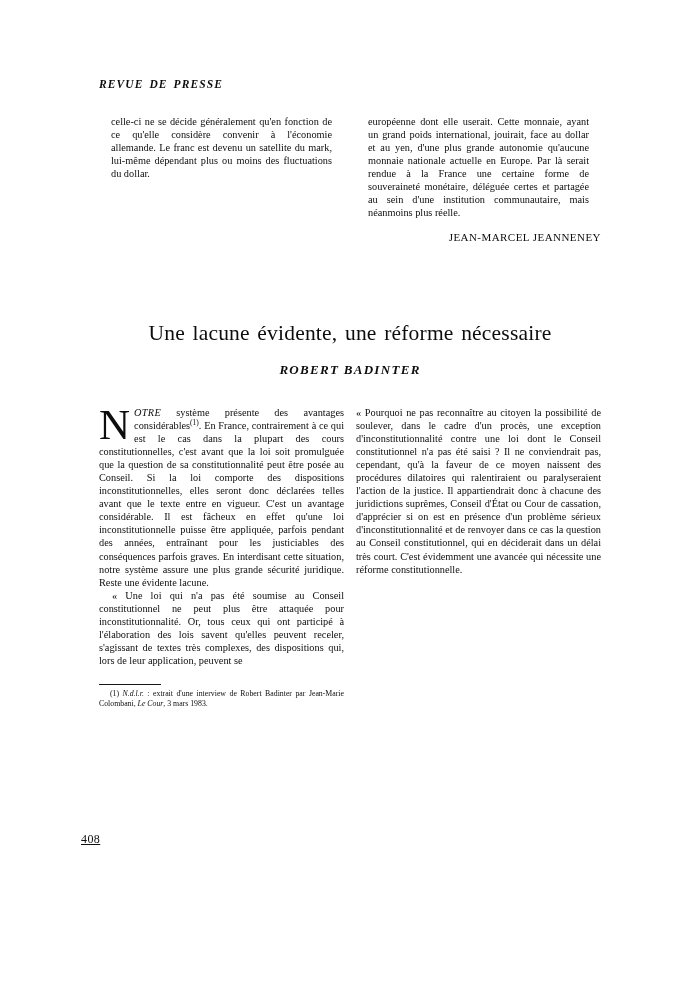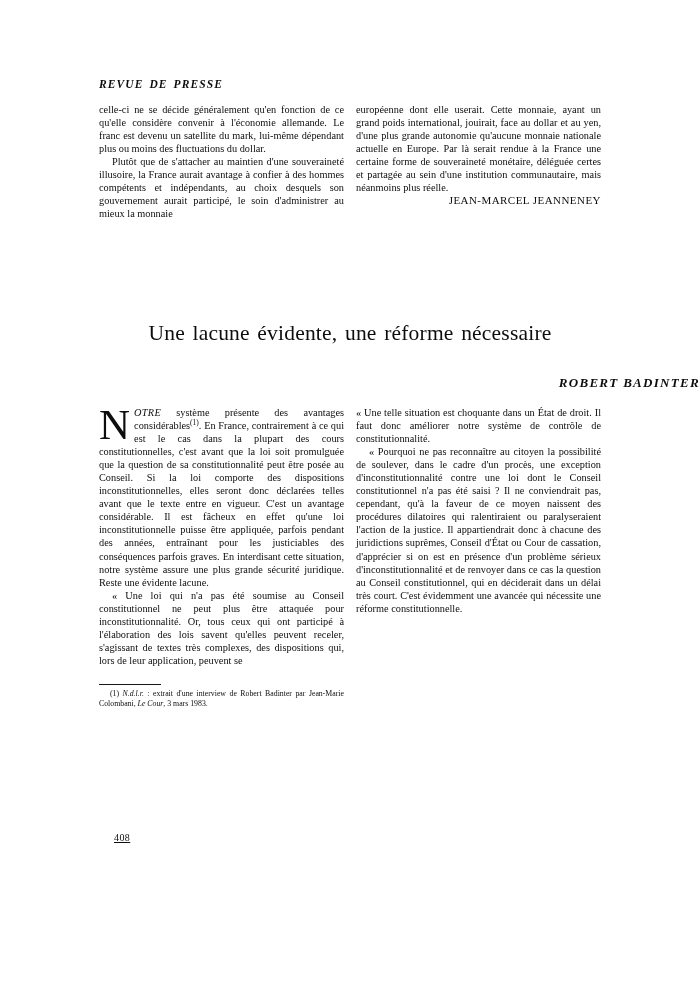--- a/index.html
+++ b/index.html
@@ -42,21 +42,21 @@
     left: 99px;
     top: 103px;
     width: 502px;
     display: flex;
     gap: 12px;
   }
   .press-col {
     width: 245px;
   }
   .press-col p {
-    margin: 0;
+    margin: 12px;
     font-size: 10.3px;
     line-height: 13.05px;
     text-align: justify;
     text-justify: inter-word;
     hyphens: manual;
   }
   .press-col p + p {
     text-indent: 13px;
   }
 
@@ -79,26 +79,25 @@
     font-size: 21.5px;
     font-weight: normal;
     letter-spacing: 0.2px;
     word-spacing: 2px;
   }
   .article-author {
     position: absolute;
     left: 0;
     top: 362px;
     width: 700px;
-    text-align: right;
+    text-align: center;
     font-size: 13px;
     font-style: italic;
     font-weight: bold;
     letter-spacing: 1.3px;
-    margin-top: 13px;
   }
 
   
   .article-block {
     position: absolute;
     left: 99px;
     top: 406px;
     width: 502px;
     display: flex;
     gap: 12px;
@@ -152,39 +151,38 @@
     width: 62px;
     border-top: 0.9px solid #161616;
     margin-bottom: 4px;
   }
   .footnote .fn-text { text-indent: 11px; display: block; }
   .footnote i { }
 
   
   .folio {
     position: absolute;
-    left: 114px;
+    left: 81px;
     top: 832px;
-    font-size: 10px;
+    font-size: 12px;
     letter-spacing: 0.4px;
     text-decoration: underline;
   }
 </style>
 </head>
 <body>
 
 <div class="page">
 
   <div class="running-head">REVUE DE PRESSE</div>
 
   <div class="press-block">
 
     <div class="press-col">
       <p>celle-ci ne se décide généralement qu'en fonction de ce qu'elle considère convenir à l'économie allemande. Le franc est devenu un satellite du mark, lui-même dépendant plus ou moins des fluctuations du dollar.</p>
-      <p>Plutôt que de s'attacher au maintien d'une souveraineté illusoire, la France aurait avantage à confier à des hommes compétents et indépendants, au choix desquels son gouvernement aurait participé, le soin d'administrer au mieux la monnaie</p>
     </div>
 
     <div class="press-col">
       <p>européenne dont elle userait. Cette monnaie, ayant un grand poids international, jouirait, face au dollar et au yen, d'une plus grande autonomie qu'aucune monnaie nationale actuelle en Europe. Par là serait rendue à la France une certaine forme de souveraineté monétaire, déléguée certes et partagée au sein d'une institution communautaire, mais néanmoins plus réelle.</p>
       <div class="byline-top">JEAN-MARCEL JEANNENEY</div>
     </div>
 
   </div>
 
   <h1 class="article-title">Une lacune évidente, une réforme nécessaire</h1>
@@ -197,21 +195,20 @@
       <p><span class="dropcap">N</span><span class="smallcaps">OTRE</span><span> système présente des avantages considérables</span><span class="fn-ref">(1)</span><span>. En France, contrairement à ce qui est le cas dans la plupart des cours constitutionnelles, c'est avant que la loi soit promulguée que la question de sa constitutionnalité peut être posée au Conseil. Si la loi comporte des dispositions inconstitutionnelles, elles seront donc déclarées telles avant que le texte entre en vigueur. C'est un avantage considérable. Il est fâcheux en effet qu'une loi inconstitutionnelle puisse être appliquée, parfois pendant des années, entraînant pour les justiciables des conséquences parfois graves. En interdisant cette situation, notre système assure une plus grande sécurité juridique. Reste une évidente lacune.</span></p>
 
       <p>« Une loi qui n'a pas été soumise au Conseil constitutionnel ne peut plus être attaquée pour inconstitutionnalité. Or, tous ceux qui ont participé à l'élaboration des lois savent qu'elles peuvent receler, s'agissant de textes très complexes, des dispositions qui, lors de leur application, peuvent se</p>
 
       <div class="footnote">
         <span class="fn-text"><span>(1)</span> <i>N.d.l.r.</i><span> : extrait d'une interview de Robert Badinter par Jean-Marie Colombani, </span><i>Le Cour</i><span>, 3 mars 1983.</span></span>
       </div>
     </div>
 
     <div class="art-col">
-      <p>« Une telle situation est choquante dans un État de droit. Il faut donc améliorer notre système de contrôle de constitutionnalité.</p>
       <p>« Pourquoi ne pas reconnaître au citoyen la possibilité de soulever, dans le cadre d'un procès, une exception d'inconstitutionnalité contre une loi dont le Conseil constitutionnel n'a pas été saisi ? Il ne conviendrait pas, cependant, qu'à la faveur de ce moyen naissent des procédures dilatoires qui ralentiraient ou paralyseraient l'action de la justice. Il appartiendrait donc à chacune des juridictions suprêmes, Conseil d'État ou Cour de cassation, d'apprécier si on est en présence d'un problème sérieux d'inconstitutionnalité et de renvoyer dans ce cas la question au Conseil constitutionnel, qui en déciderait dans un délai très court. C'est évidemment une avancée qui nécessite une réforme constitutionnelle.</p>
     </div>
 
   </div>
 
   <div class="folio">408</div>
 
 </div>
 
 </body></html>

